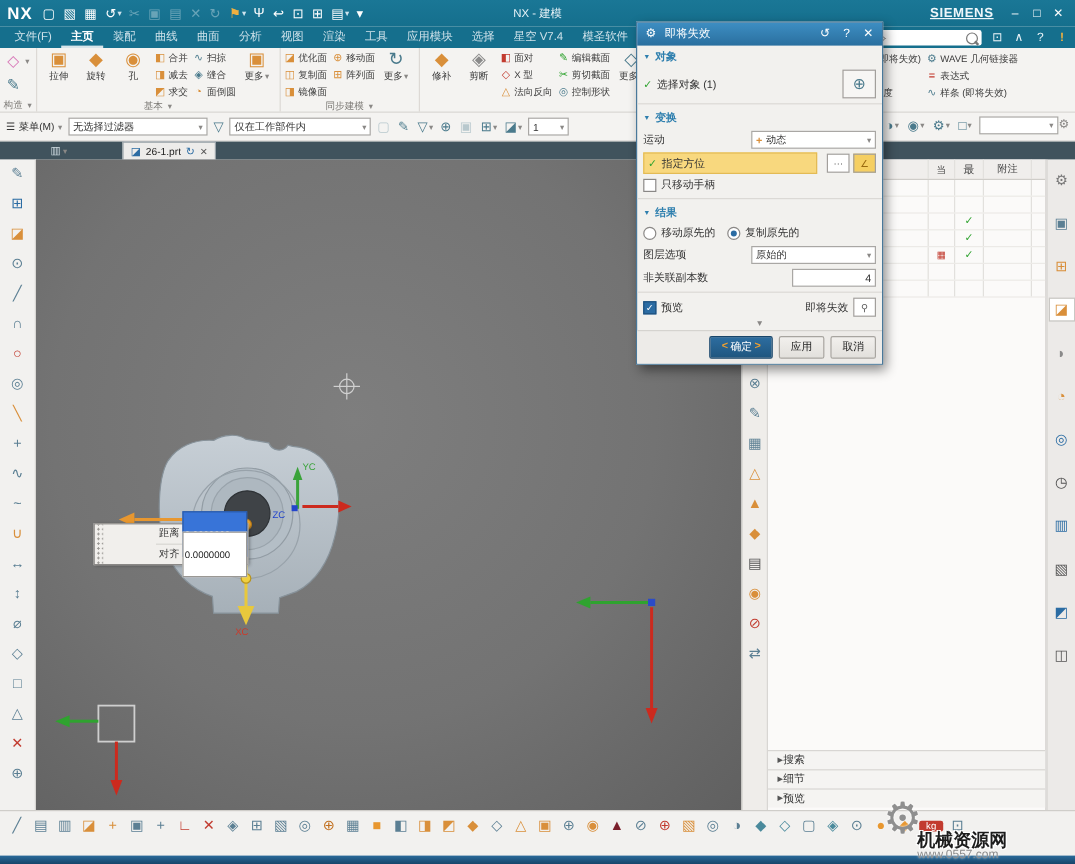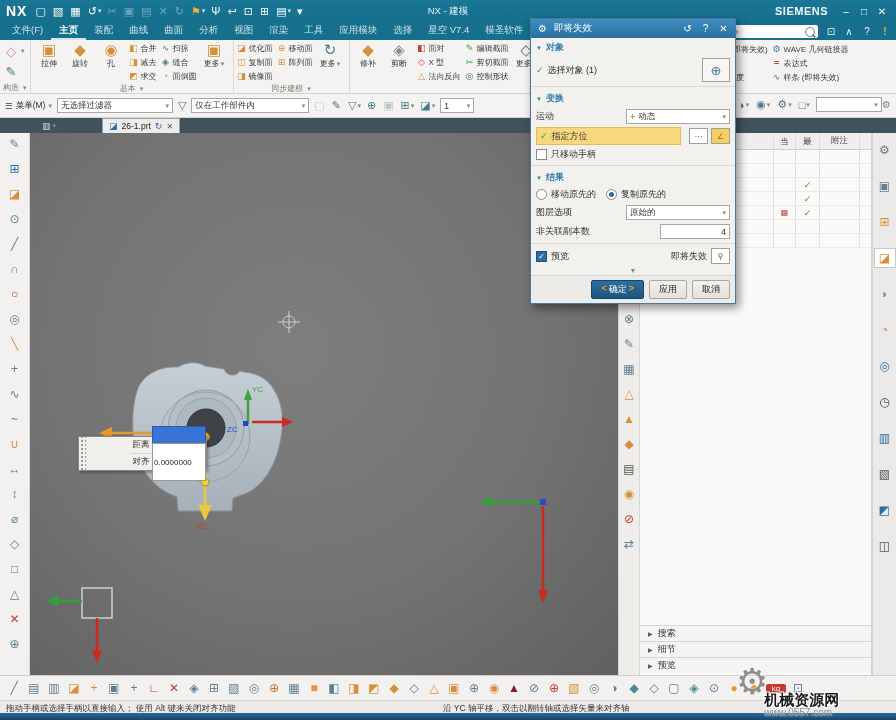--- a/index.html
+++ b/index.html
@@ -11,21 +11,21 @@
 
   
   #titlebar{position:absolute;left:0;top:0;width:896px;height:22px;background:linear-gradient(#1a7796,#156f8d);
             display:flex;align-items:center;padding:0 6px;box-sizing:border-box;color:#fff;}
   #nx-logo{font-weight:bold;font-size:14px;letter-spacing:1px;margin-right:8px;}
   #qa{display:flex;align-items:center;gap:6px;}
   #qa .qai{display:flex;align-items:center;gap:1px;font-size:11px;color:#fff;}
   #qa .cr{font-size:7px;color:#cfe4ee;}
   #win-title{position:absolute;left:50%;transform:translateX(-50%);font-size:9.5px;color:#e8f3f8;}
   #tb-right{margin-left:auto;display:flex;align-items:center;gap:10px;}
-  #brand{font-weight:bold;font-size:11px;letter-spacing:.5px;color:#eef6fa;}
+  #brand{font-weight:bold;font-size:11px;letter-spacing:.5px;color:#eef6fa;text-decoration:underline;}
   .winctl{font-size:10px;width:16px;text-align:center;color:#fff;}
 
   
   #menubar{position:absolute;left:0;top:22px;width:896px;height:18px;background:#156f8d;
            display:flex;align-items:flex-end;padding:0 4px;box-sizing:border-box;}
   .mtab{padding:2px 8px 3px;color:#cfe2ea;font-size:9.5px;white-space:nowrap;}
   .mtab[data-active="1"]{color:#fff;font-weight:bold;border-bottom:2px solid #d8e5ea;padding-bottom:1px;}
   #mb-right{margin-left:auto;display:flex;align-items:center;gap:6px;padding-bottom:2px;}
   #find-box{display:flex;align-items:center;background:#fff;border-radius:2px;height:13px;width:112px;padding:0 3px;}
   #find-box input{border:none;outline:none;flex:1;font-size:8.5px;width:90px;background:transparent;
@@ -84,21 +84,21 @@
   
   #panel{position:absolute;left:640px;top:0;width:232px;height:542px;background:#fbfaf9;border-right:1px solid #d5d3d0;box-sizing:border-box;}
   .pn-head{display:flex;height:16px;background:#f0eeec;border-bottom:1px solid #cfcdc9;font-size:8.5px;color:#444;}
   .pn-head span, .pn-row span{display:flex;align-items:center;justify-content:center;border-right:1px solid #e2e0dd;box-sizing:border-box;}
   .pn-name{width:134px;justify-content:flex-start !important;padding-left:3px;}
   .pn-cur{width:22px;color:#c23b2f;font-size:8px;}
   .pn-lat{width:24px;color:#2fa32f;font-size:9px;font-weight:bold;}
   .pn-note{width:40px;}
   .pn-row{display:flex;height:13px;border-bottom:1px solid #eceae7;font-size:8px;}
   #pn-sections{position:absolute;left:0;bottom:2px;width:100%;}
-  .pn-sec{height:15px;display:flex;align-items:center;gap:5px;border-top:1px solid #d8d6d3;background:#f5f4f2;padding-left:8px;font-size:9px;color:#333;}
+  .pn-sec{height:15px;display:flex;align-items:center;border-top:1px solid #d8d6d3;background:#f5f4f2;padding-left:8px;font-size:9px;color:#333;}
   .pn-sec .arr{font-size:6px;color:#555;}
 
   
   #resbar{position:absolute;left:872px;top:0;width:24px;height:542px;background:#eceae8;border-left:1px solid #d5d3d0;
           box-sizing:border-box;display:flex;flex-direction:column;align-items:center;padding-top:8px;gap:18px;}
   #resbar .tbi{font-size:12px;width:20px;height:18px;justify-content:center;}
   #resbar .tbi[data-act="1"]{background:#fff;outline:1px solid #c9c7c4;}
 
   
   #ov{position:absolute;left:48px;top:303px;display:flex;background:#f1efec;border:1px solid #8a8886;box-shadow:1px 1px 3px rgba(0,0,0,.4);}
@@ -917,24 +917,20 @@
       <span class="tbi ico" style="color:#4a8a9c" title="wire-diamond-icon">◇</span>
       <span class="tbi ico" style="color:#5b7f93" title="plane-icon">▢</span>
       <span class="tbi ico" style="color:#4a8a9c" title="gem-icon">◈</span>
       <span class="tbi ico" style="color:#5b7f93" title="ring-icon">⊙</span>
       <span class="tbi ico" style="color:#e8972f" title="orange-ball-icon">●</span>
       <span class="tbi ico" style="color:#e8972f" title="orange-gem-icon">◆</span>
       <span class="tbi ico" style="color:#fff;background:#c23b2f;font-size:8px;padding:0 2px;border-radius:2px" title="units-kg-icon">kg</span>
       <span class="tbi ico" style="color:#5b7f93" title="display-mode-icon">⊡</span>
     </div>
 
-  <div id="statusbar">
-    <span id="status-left">拖动手柄或选择手柄以直接输入； 使用 Alt 键来关闭对齐功能</span>
-    <span id="status-right">沿 YC 轴平移，双击以翻转轴或选择矢量来对齐轴</span>
-  </div>
   <div id="bottomedge"></div>
 
   <div id="wm">
     <span class="gear">⚙</span>
     <span class="col">
       <div class="t1">机械资源网</div>
       <div class="t2">www.0557.com</div>
     </span>
   </div>
 

